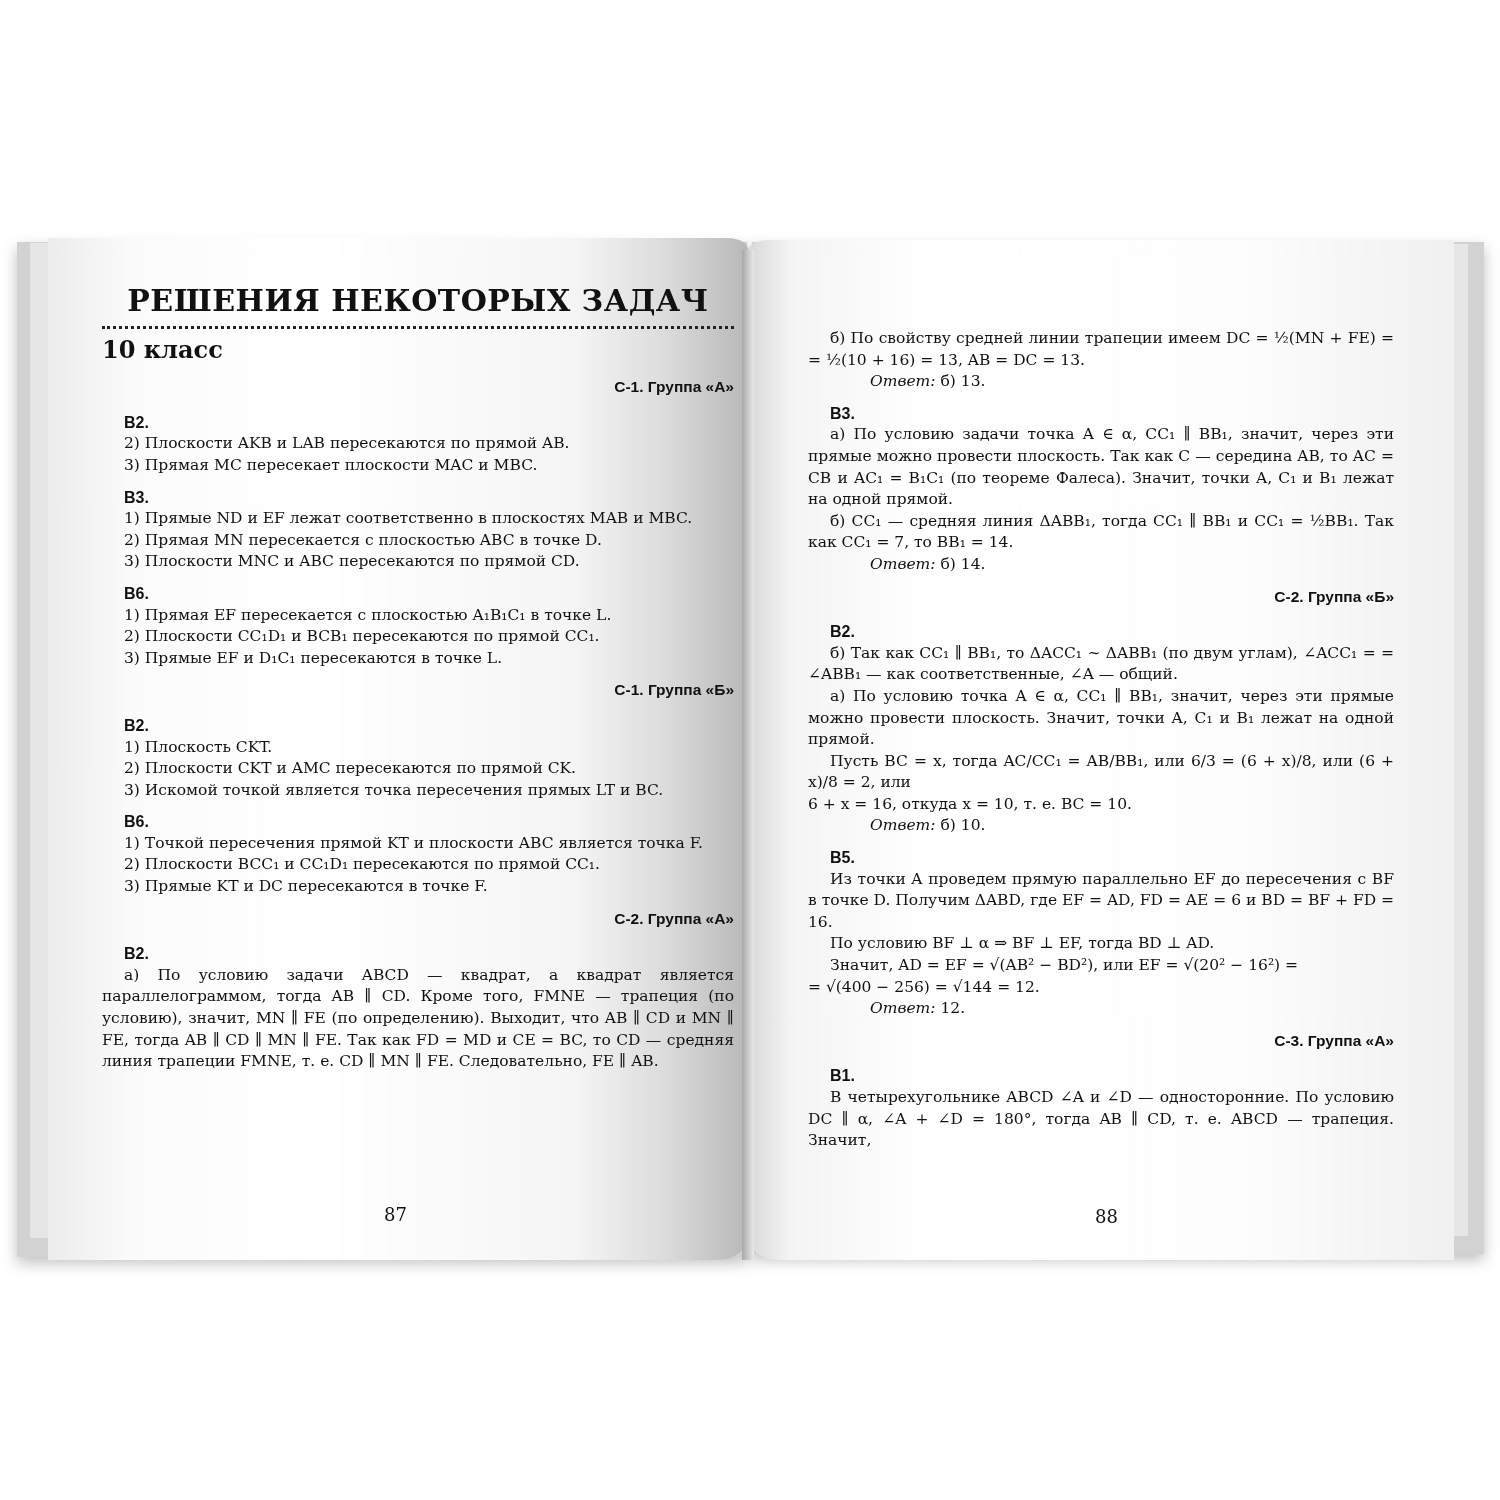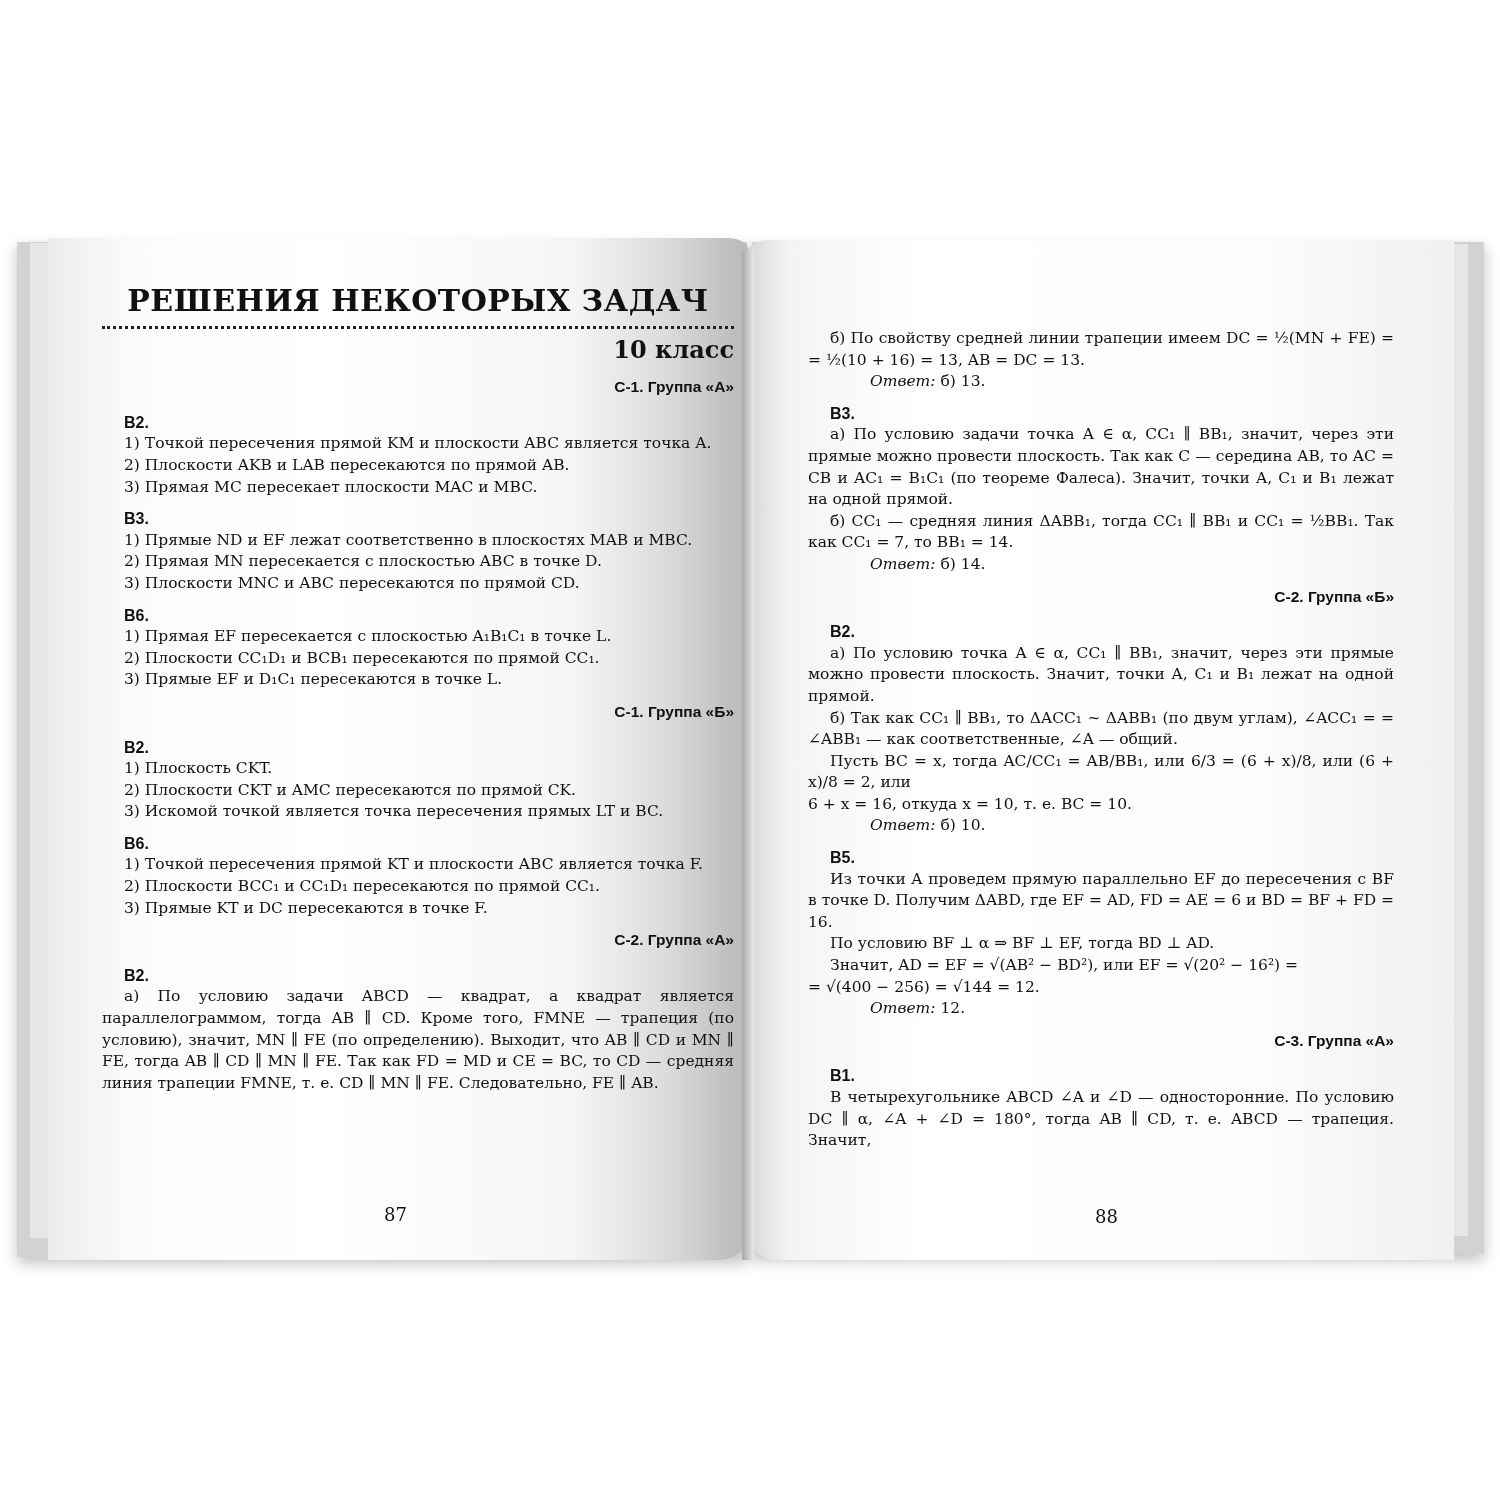--- a/index.html
+++ b/index.html
@@ -18,21 +18,21 @@
   .page.right { left:748px; top:240px; width:706px; height:1020px;
      background:linear-gradient(to right,#d8d8d8 0%,#f4f4f4 6%,#ffffff 25%,#fdfdfd 70%,#f0f0f0 100%);
      border-radius:20px 0 0 30px / 12px 0 0 24px; }
   .spine-shadow { position:absolute; left:742px; top:250px; width:12px; height:1010px;
      background:linear-gradient(to right,#a8a8a8,#e9e9e9); }
   .content { position:absolute; font-size:15.5px; line-height:21.6px; }
   .page.left .content { left:54px; top:52px; width:632px; }
   .page.right .content { left:60px; top:88px; width:586px; }
   .title { font-weight:bold; font-size:30px; text-align:center; letter-spacing:0.5px; margin:0 0 10px 0; }
   .dots { border-bottom:3px dotted #222; margin:14px 0 6px 0; }
-  .grade { font-weight:bold; font-size:24px; text-align:right; margin:10px 0 16px 0; }
+  .grade { font-weight:bold; font-size:24px; text-align:left; margin:10px 0 16px 0; }
   .section { font-weight:bold; font-size:15.5px; text-align:right; margin:10px 0 14px 0; font-family:"Liberation Sans", sans-serif; }
   .qlabel { font-weight:bold; font-family:"Liberation Sans", sans-serif; font-size:16px; margin:10px 0 0 22px; }
   .line { text-indent:22px; text-align:justify; }
   .line.noind { text-indent:0; }
   .answer { text-indent:22px; }
   .answer i { font-style:italic;margin-left:40px; }
   .pnum { position:absolute; font-size:18px; }
   .page.left .pnum { left:336px; top:966px; }
   .page.right .pnum { left:347px; top:966px; }
 </style>
@@ -45,21 +45,20 @@
 <div class="stack right"></div>
 
 <div class="page left">
   <div class="content">
     <div class="title">РЕШЕНИЯ НЕКОТОРЫХ ЗАДАЧ</div>
     <div class="dots"></div>
     <div class="grade">10 класс</div>
 
     <div class="section">С-1. Группа «А»</div>
     <div class="qlabel">В2.</div>
-    <div class="line">1) Точкой пересечения прямой KM и плоскости ABC является точка A.</div>
     <div class="line">2) Плоскости AKB и LAB пересекаются по прямой AB.</div>
     <div class="line">3) Прямая MC пересекает плоскости MAC и MBC.</div>
 
     <div class="qlabel">В3.</div>
     <div class="line">1) Прямые ND и EF лежат соответственно в плоскостях MAB и MBC.</div>
     <div class="line">2) Прямая MN пересекается с плоскостью ABC в точке D.</div>
     <div class="line">3) Плоскости MNC и ABC пересекаются по прямой CD.</div>
 
     <div class="qlabel">В6.</div>
     <div class="line">1) Прямая EF пересекается с плоскостью A₁B₁C₁ в точке L.</div>
@@ -89,22 +88,22 @@
     <div class="line">б) По свойству средней линии трапеции имеем DC = ½(MN + FE) = = ½(10 + 16) = 13, AB = DC = 13.</div>
     <div class="answer"><i>Ответ:</i><span> б) 13.</span></div>
 
     <div class="qlabel">В3.</div>
     <div class="line">а) По условию задачи точка A ∈ α, CC₁ ∥ BB₁, значит, через эти прямые можно провести плоскость. Так как C — середина AB, то AC = CB и AC₁ = B₁C₁ (по теореме Фалеса). Значит, точки A, C₁ и B₁ лежат на одной прямой.</div>
     <div class="line">б) CC₁ — средняя линия ΔABB₁, тогда CC₁ ∥ BB₁ и CC₁ = ½BB₁. Так как CC₁ = 7, то BB₁ = 14.</div>
     <div class="answer"><i>Ответ:</i><span> б) 14.</span></div>
 
     <div class="section">С-2. Группа «Б»</div>
     <div class="qlabel">В2.</div>
+    <div class="line">б) Так как CC₁ ∥ BB₁, то ΔACC₁ ~ ΔABB₁ (по двум углам), ∠ACC₁ = = ∠ABB₁ — как соответственные, ∠A — общий.</div>
     <div class="line">а) По условию точка A ∈ α, CC₁ ∥ BB₁, значит, через эти прямые можно провести плоскость. Значит, точки A, C₁ и B₁ лежат на одной прямой.</div>
-    <div class="line">б) Так как CC₁ ∥ BB₁, то ΔACC₁ ~ ΔABB₁ (по двум углам), ∠ACC₁ = = ∠ABB₁ — как соответственные, ∠A — общий.</div>
     <div class="line">Пусть BC = x, тогда AC/CC₁ = AB/BB₁, или 6/3 = (6 + x)/8, или (6 + x)/8 = 2, или</div>
     <div class="line noind">6 + x = 16, откуда x = 10, т. е. BC = 10.</div>
     <div class="answer"><i>Ответ:</i><span> б) 10.</span></div>
 
     <div class="qlabel">В5.</div>
     <div class="line">Из точки A проведем прямую параллельно EF до пересечения с BF в точке D. Получим ΔABD, где EF = AD, FD = AE = 6 и BD = BF + FD = 16.</div>
     <div class="line">По условию BF ⊥ α ⇒ BF ⊥ EF, тогда BD ⊥ AD.</div>
     <div class="line">Значит, AD = EF = √(AB² − BD²), или EF = √(20² − 16²) =</div>
     <div class="line noind">= √(400 − 256) = √144 = 12.</div>
     <div class="answer"><i>Ответ:</i><span> 12.</span></div>

